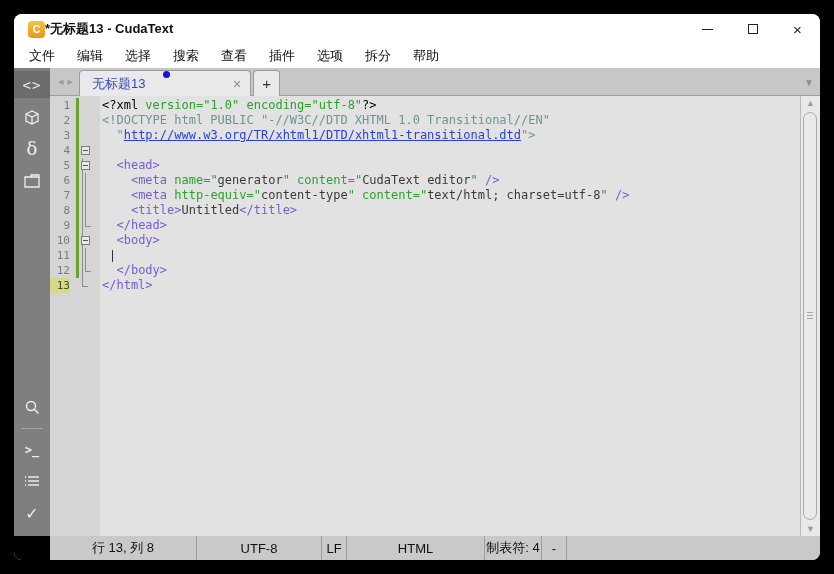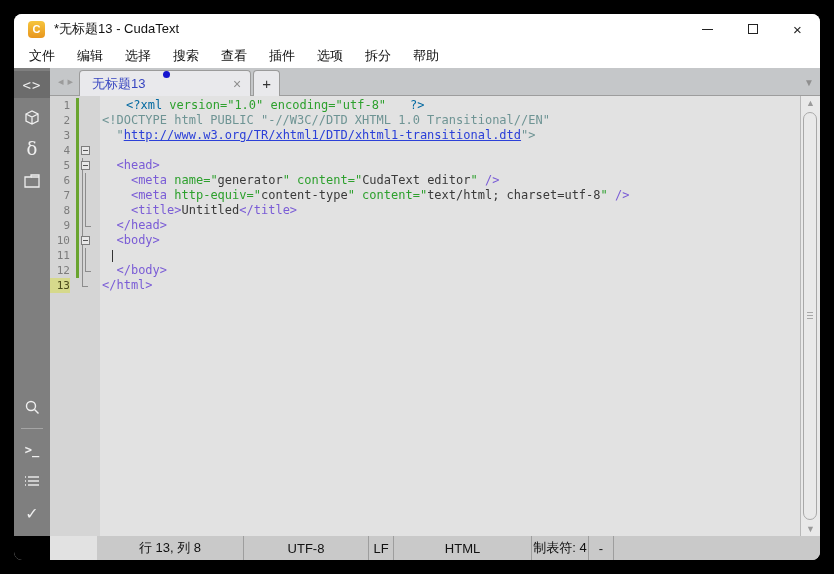--- a/index.html
+++ b/index.html
@@ -7,21 +7,21 @@
   body { background:#000; position:relative; font-family:"Liberation Sans",sans-serif; overflow:hidden; }
 
   .window { position:absolute; left:14px; top:14px; width:806px; height:546px;
             border-radius:8px; overflow:hidden; background:#e2e2e2; }
 
   
   .titlebar { height:30px; background:#fff; display:flex; align-items:center; }
   .app-icon { width:17px; height:17px; margin-left:14px; border-radius:4px;
               background:linear-gradient(180deg,#f6c53d,#e8961e); color:#fff;
               font-size:11px; font-weight:bold; display:flex; align-items:center; justify-content:center; }
-  .title-text { margin-left:9px; font-size:13px; color:#111; }
+  .title-text { font-size:13px; color:#111;font-weight:bold; }
   .win-controls { margin-left:auto; display:flex; height:100%; }
   .win-btn { width:45px; height:100%; display:flex; align-items:center; justify-content:center; color:#222; }
   .glyph-min { width:11px; height:1px; background:#222; display:block; }
   .glyph-max { width:10px; height:10px; border:1.2px solid #222; display:block; }
   .glyph-close { font-size:15px; line-height:1; }
 
   
   .menubar { height:24px; background:#fff; display:flex; align-items:center; padding-left:4px; }
   .menu-item { font-size:13px; color:#111; padding:2px 11px 3px 11px; }
 
@@ -75,42 +75,42 @@
             border:1px solid #7d7d7d; background:#e8e8e8; }
   .fm-box::after { content:""; position:absolute; left:1px; top:3px; width:5px; height:1px; background:#555; }
   .fm-oline { position:absolute; left:3px; top:0; bottom:0; width:1px; background:#8c8c8c; }
   .fm-iline { position:absolute; left:6px; top:0; bottom:0; width:1px; background:#8c8c8c; }
   .fm-iend { position:absolute; left:6px; top:0; width:6px; height:9px;
              border-left:1px solid #8c8c8c; border-bottom:1px solid #8c8c8c; }
   .fm-oend { position:absolute; left:3px; top:0; width:6px; height:9px;
              border-left:1px solid #8c8c8c; border-bottom:1px solid #8c8c8c; }
   .code-line { padding-left:7px; font-family:"DejaVu Sans Mono",monospace; font-size:12px;
                line-height:15px; white-space:pre; }
-  .tk-pi      { color:#0369a1;margin-left:24px; }
+  .tk-pi      { color:#000000; }
   .tk-attr    { color:#2da02d; }
   .tk-doctype { color:#6e9494; }
   .tk-url     { color:#2c40d8; text-decoration:underline;text-align:right; }
   .tk-tag     { color:#7a5cd6; }
   .tk-val     { color:#3a3a3a; }
   .tk-plain   { color:#3a3a3a; }
   .caret { display:inline-block; width:1px; height:12px; background:#333; margin-left:10px; vertical-align:middle; }
 
   
   .vscroll { width:20px; background:#e9e9e9; border-left:1px solid #b8b8b8; position:relative; z-index:2; }
   .vs-arrow { position:absolute; left:0; width:100%; text-align:center; color:#9a9a9a; font-size:9px; line-height:14px; }
   .vs-up { top:0; } .vs-down { bottom:0; }
   .vs-thumb { position:absolute; left:2px; right:3px; top:16px; bottom:16px;
               border:1px solid #a8a8a8; border-radius:8px; }
   .vs-grip { position:absolute; left:3px; right:3px; top:50%; margin-top:-4px; }
   .vs-grip i { display:block; height:1px; background:#a8a8a8; margin-bottom:2px; }
 
   
   .statusbar { height:24px; display:flex; }
   .status-corner { width:36px; background:#000; }
-  .status-cells { flex:1; background:#c9c9c9; display:flex; align-items:stretch;margin-left:47px; }
+  .status-cells { flex:1; background:#c9c9c9; display:flex; align-items:stretch; }
   .status-cell { display:flex; align-items:center; justify-content:center; font-size:13px;
                  color:#111; border-right:1px solid #9e9e9e; }
   .sc-0 { width:147px; } .sc-1 { width:125px; } .sc-2 { width:25px; }
   .sc-3 { width:138px;text-align:right; } .sc-4 { width:57px; }  .sc-5 { width:25px; }
   .sc-6 { flex:1; border-right:none; }
 
   svg { display:block; }
 </style>
 </head>
 <body>

